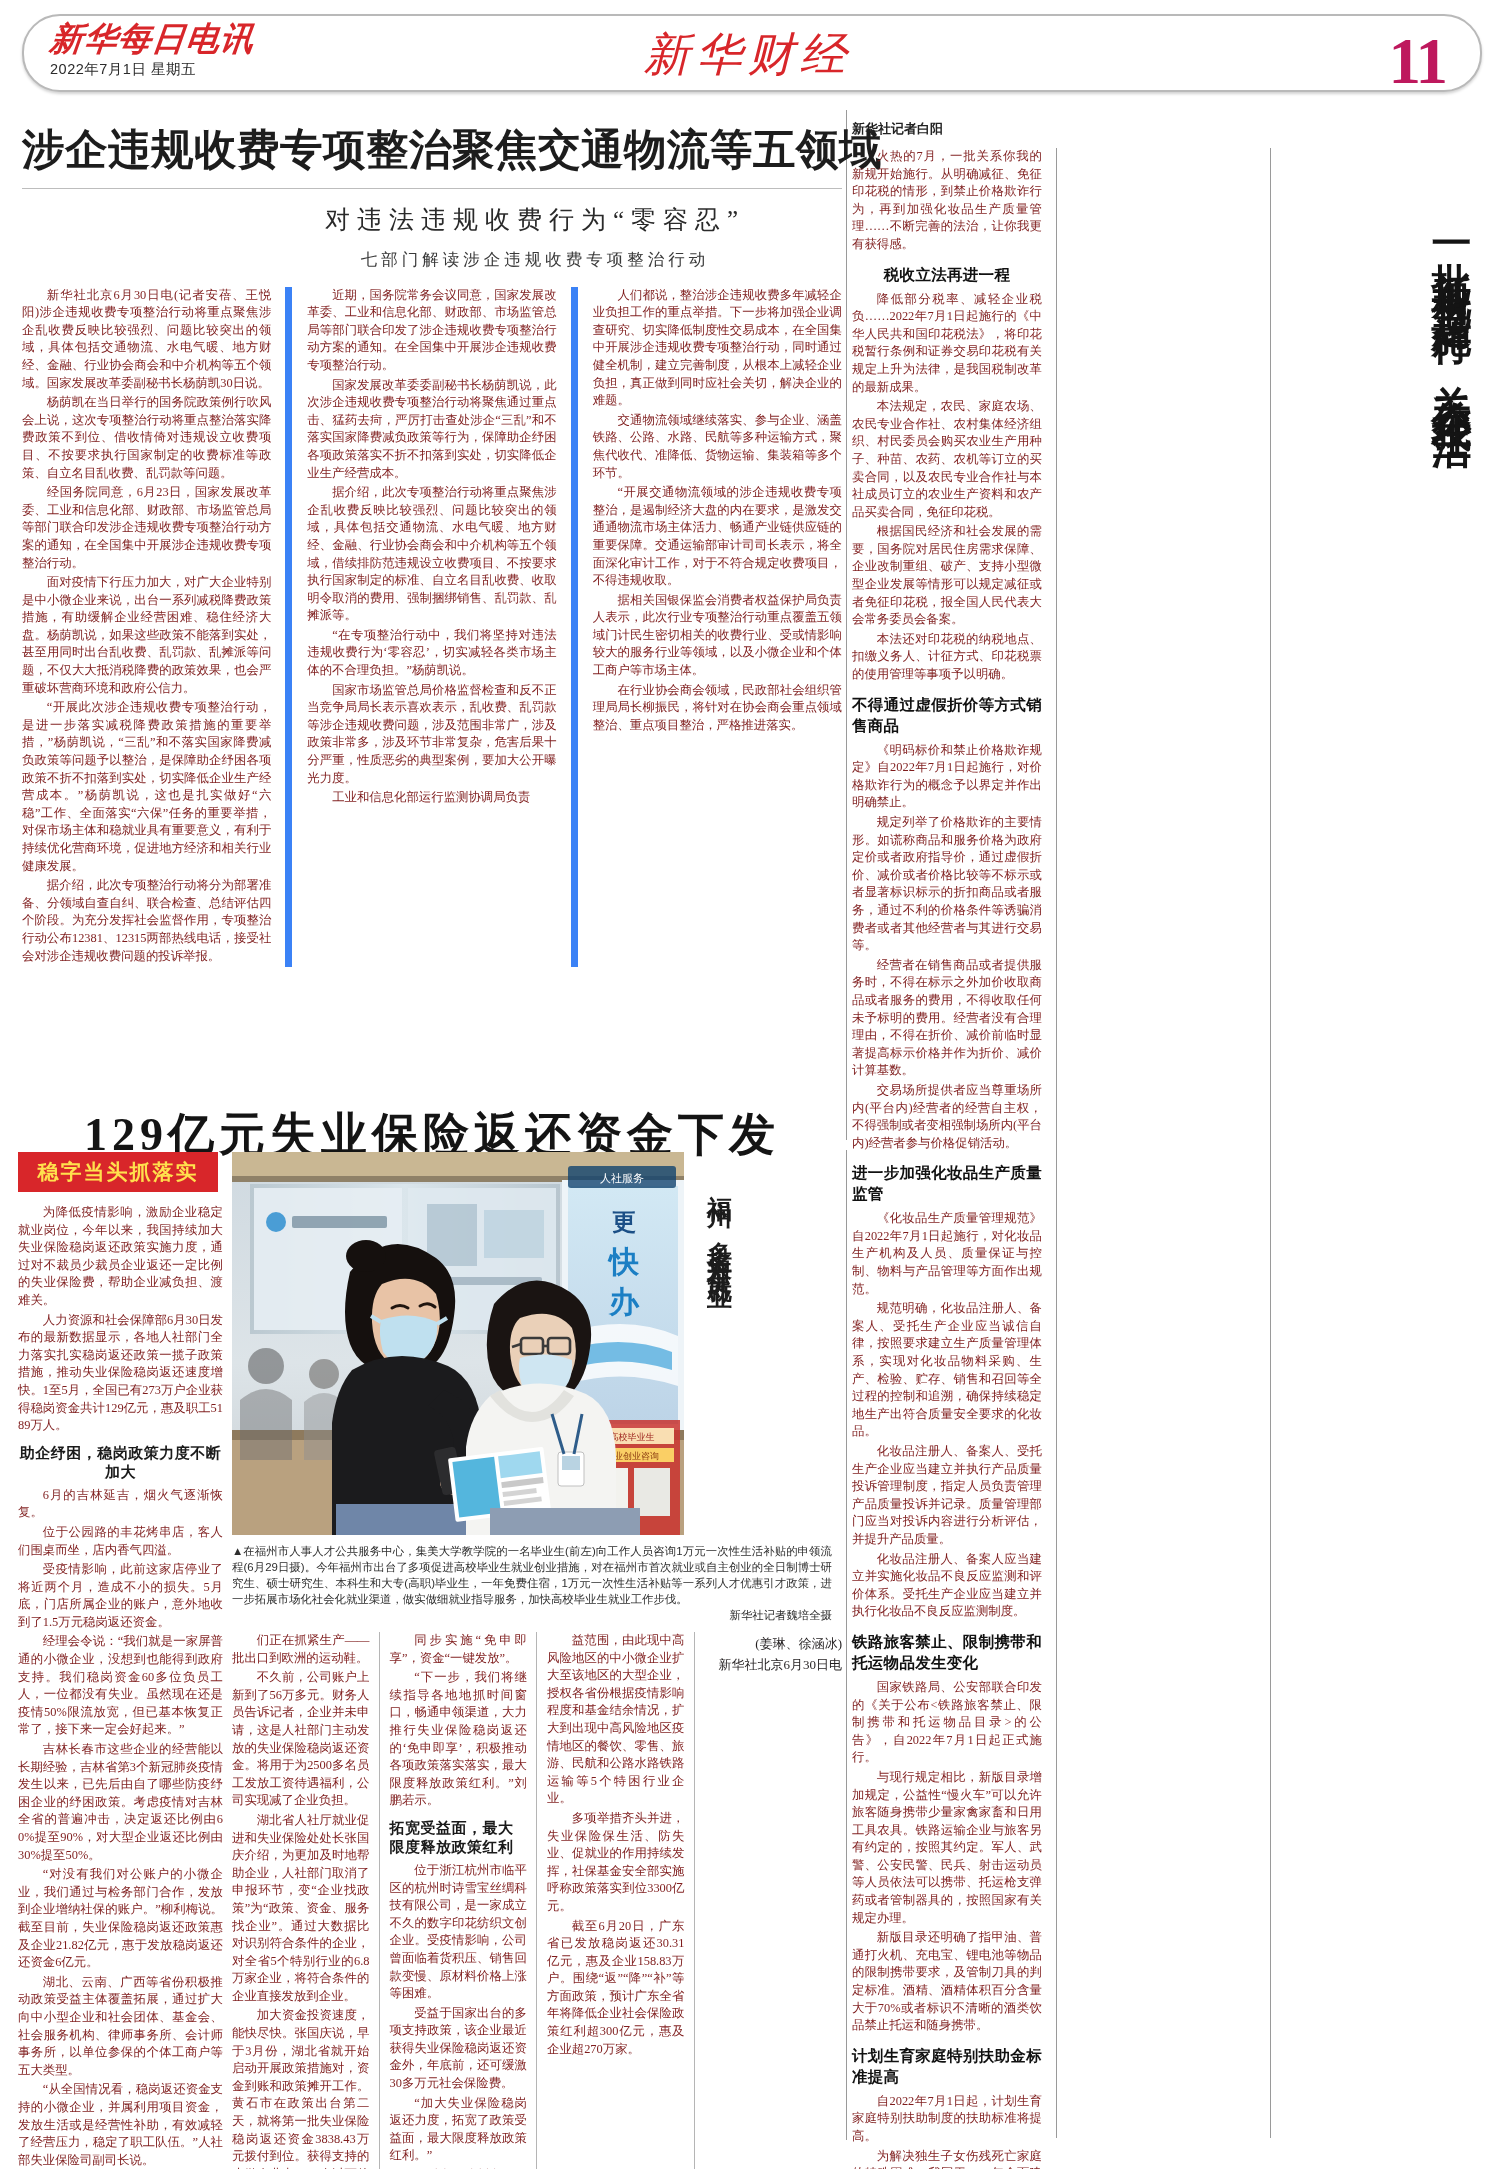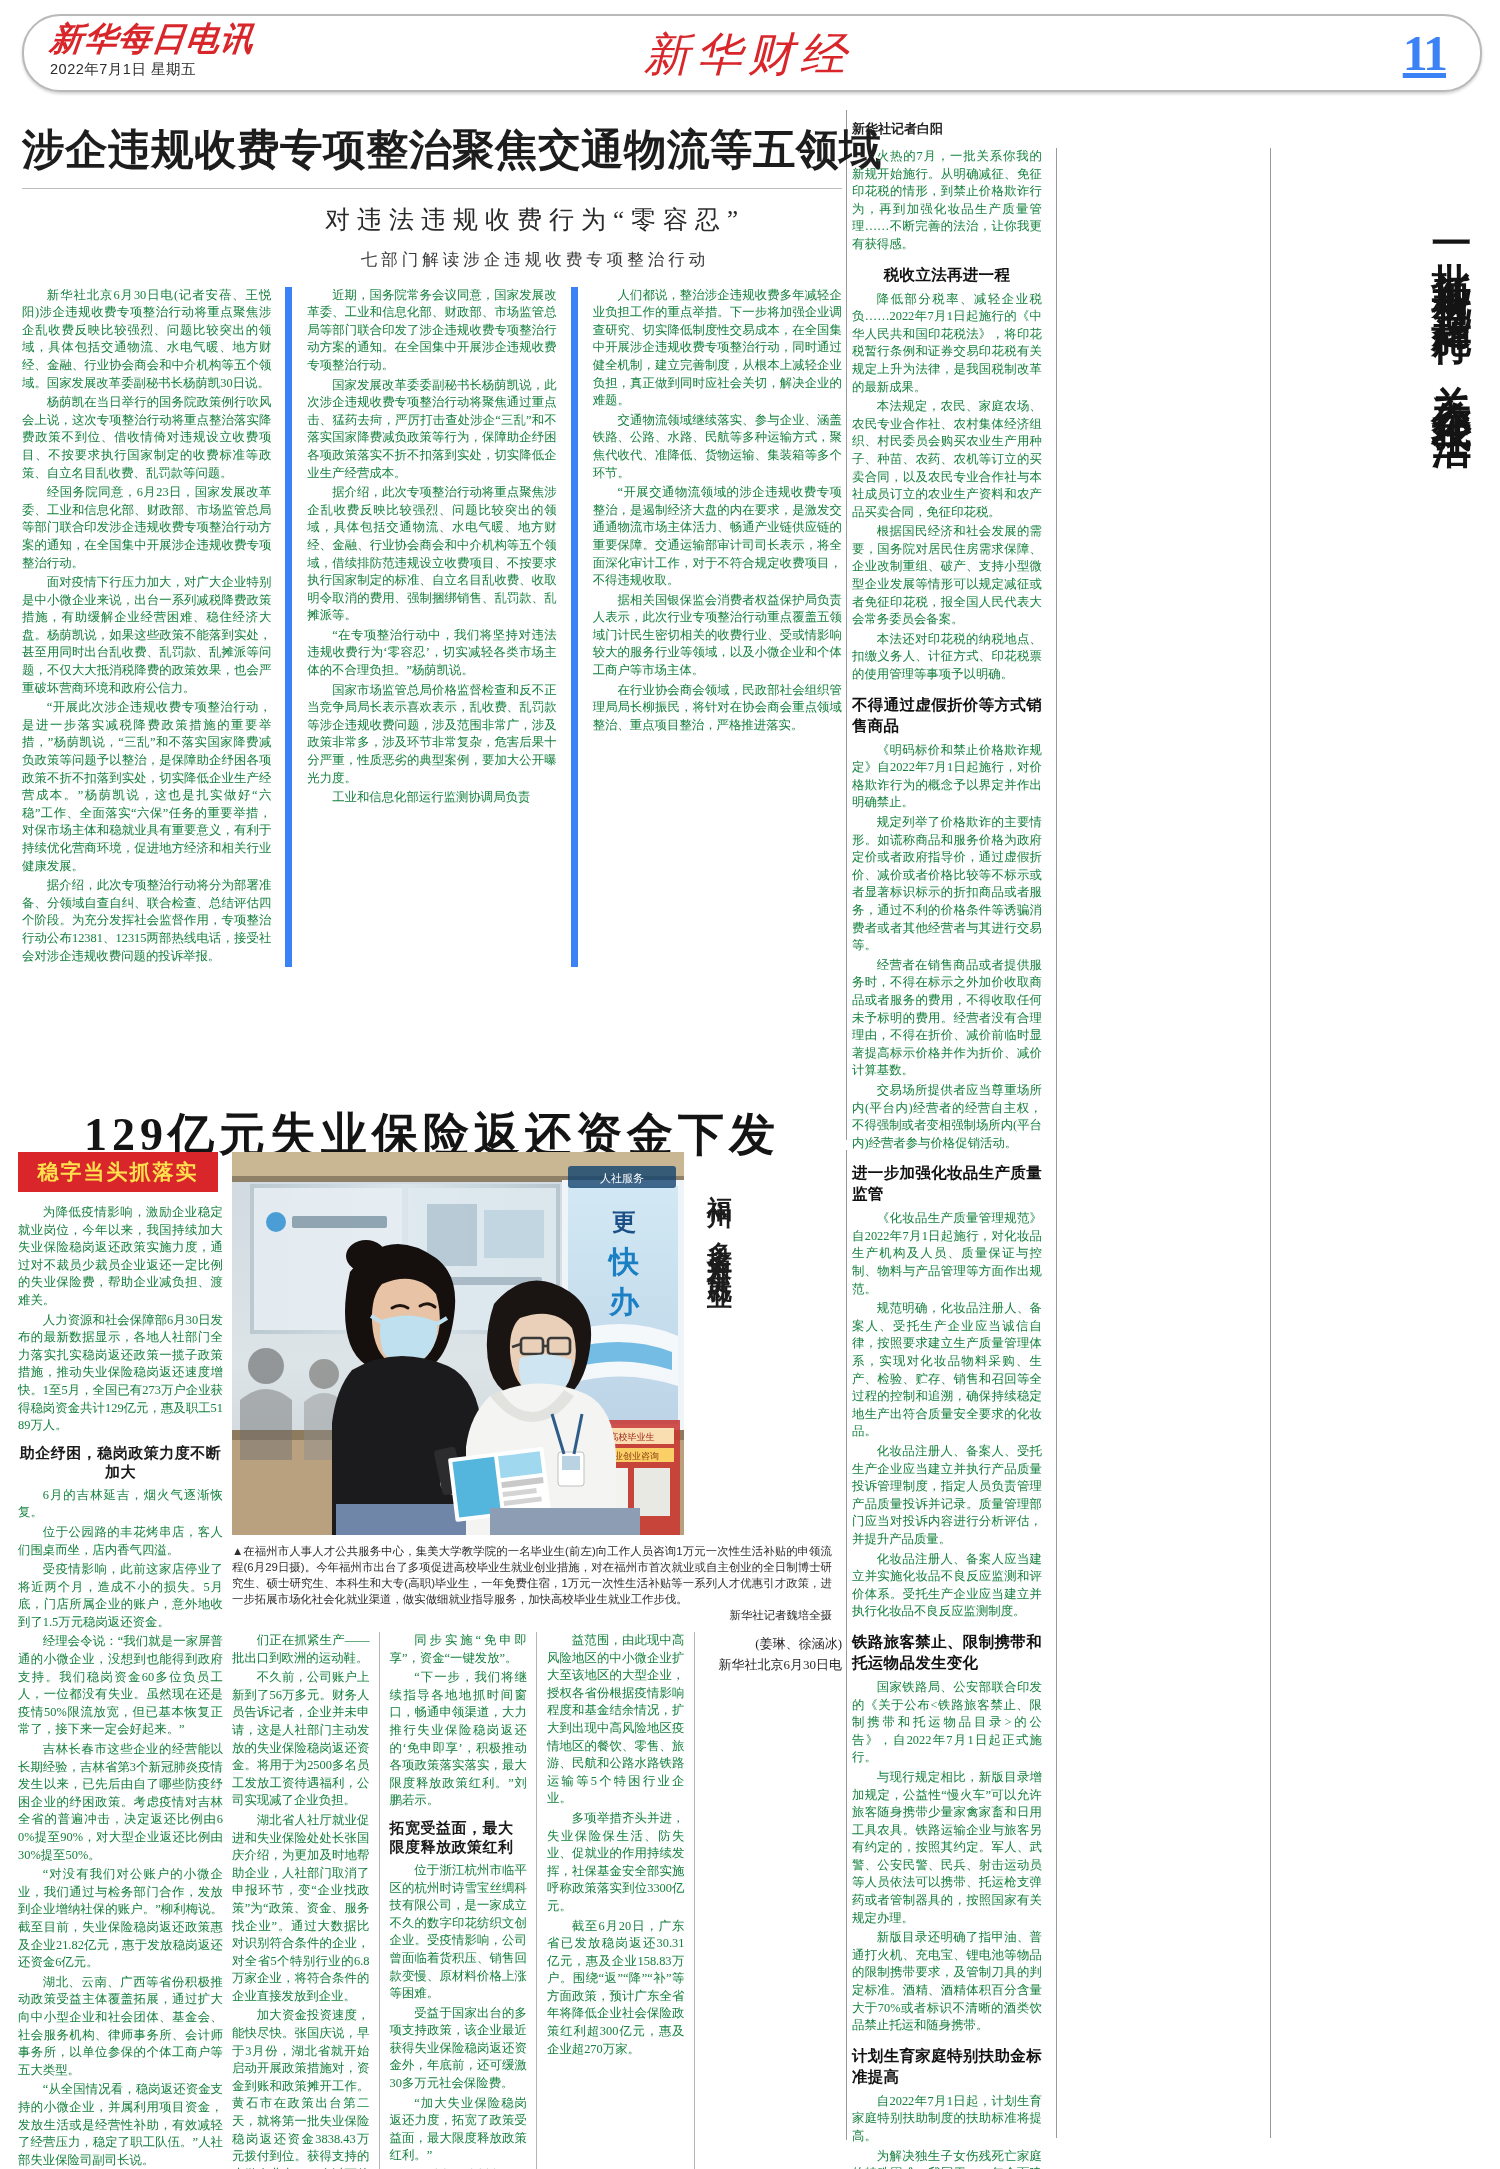--- a/index.html
+++ b/index.html
@@ -34,21 +34,21 @@
   }
   .center-logo{
     position:absolute;left:50%;top:8px;transform:translateX(-52%);
     font-weight:normal;font-size:46px;color:#d8262a;
     font-style:italic;letter-spacing:6px;
     font-family:"Liberation Serif",serif;
   }
   .page-num{
     position:absolute;right:34px;top:8px;
     font-family:"Liberation Serif",serif;
-    font-weight:bold;font-size:50px;color:#3b82f6;letter-spacing:-2px;text-decoration:underline;
+    font-weight:bold;font-size:65px;color:#be185d;letter-spacing:-2px;
   }
 
   
   .vrule{position:absolute;width:1px;background:#9a9a9a;}
 
   
   .mainArea{position:absolute;left:22px;top:104px;width:820px;}
 
   .head1{
     font-family:"Liberation Serif",serif;
@@ -74,21 +74,21 @@
   }
 
   
   .cols3{display:flex;margin-top:16px;width:820px;}
   .c3{width:256px;}
   .c3:not(:last-child){border-right:7px solid #3b82f6;margin-right:15px;padding-right:14px;}
 
   p.body{
     font-family:"Liberation Serif","DejaVu Serif",serif;
     font-size:12.4px;line-height:17.6px;text-align:justify;
-    margin:0 0 2px 0;text-indent:2em;color:#15803d;
+    margin:0 0 2px 0;text-indent:2em;color:#7f1d1d;
     word-break:break-all;
   }
   p.sig{font-size:13px;line-height:17.6px;text-align:right;margin:3px 0 0 0;font-family:"Liberation Serif",serif;}
 
   
   .head2-zone{position:absolute;left:22px;top:1104px;width:820px;}
   .head2{
     text-align:center;font-family:"Liberation Serif",serif;font-weight:bold;
     font-size:46px;letter-spacing:5px;color:#141414;white-space:nowrap;
   }

